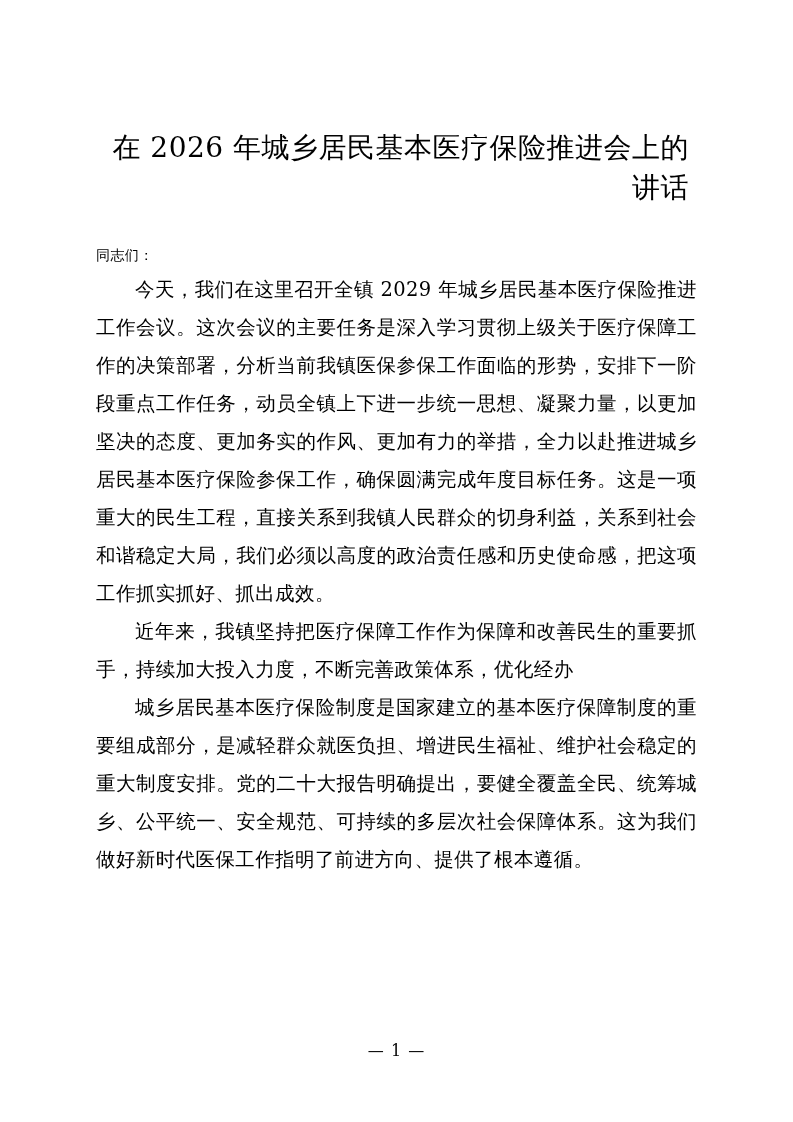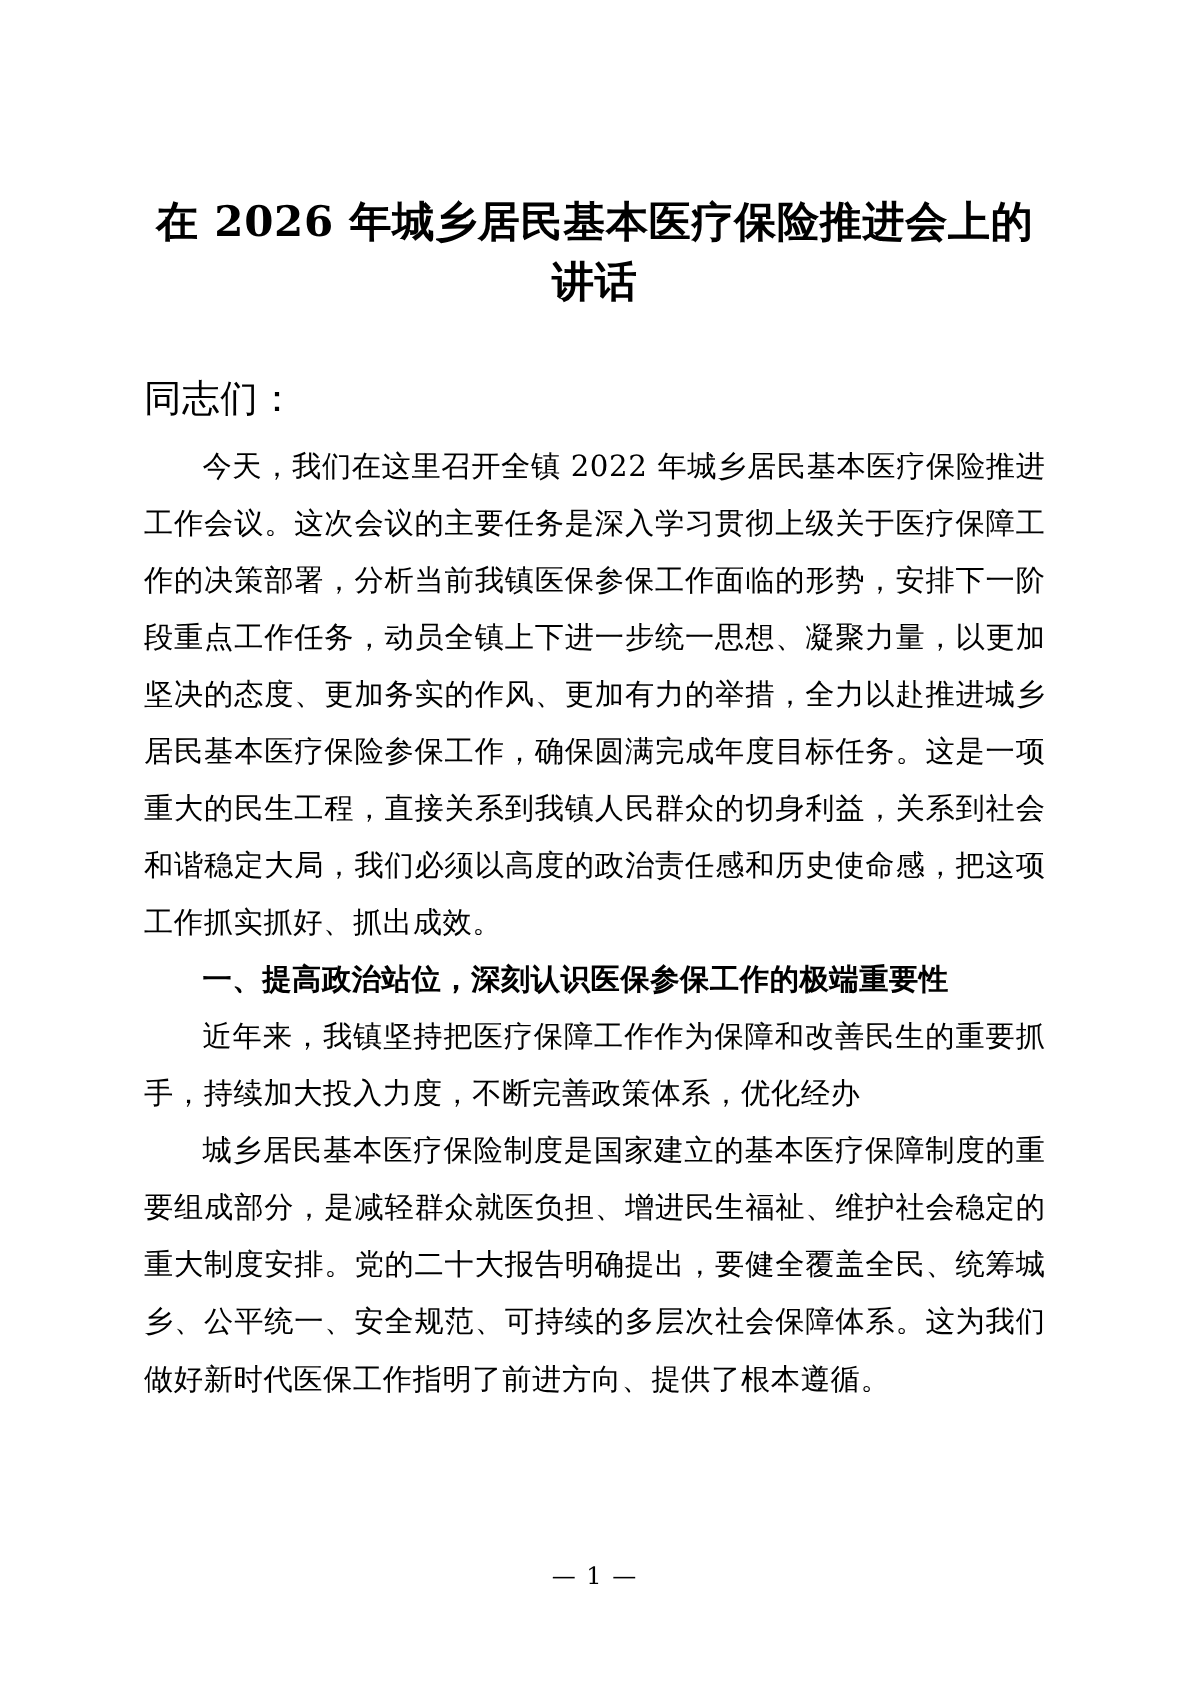--- a/index.html
+++ b/index.html
@@ -17,29 +17,29 @@
   }
   .page {
     box-sizing: border-box;
     width: 793px;
     height: 1122px;
     padding: 128px 96px 40px 96px;
     position: relative;
   }
   .doc-title {
     font-family: "DejaVu Serif", "Liberation Serif", serif;
-    font-weight: bold;
+    font-weight: normal;
     font-size: 28px;
     line-height: 1.42;
-    text-align: center;
+    text-align: right;
     letter-spacing: 0.5px;
     margin: 0 8px 34px 8px;
   }
   .salutation {
-    font-size: 25px;
+    font-size: 14px;
     line-height: 1.95;
     margin: 0 0 2px 0;
     letter-spacing: 0.4px;
   }
   p.body-para {
     font-size: 19.5px;
     line-height: 1.95;
     margin: 0;
     text-indent: 2em;
     text-align: justify;
@@ -66,23 +66,22 @@
 </style>
 </head>
 <body>
 
 <div class="page">
 
   <h1 class="doc-title">在 2026 年城乡居民基本医疗保险推进会上的讲话</h1>
 
   <div class="salutation">同志们：</div>
 
-  <p class="body-para">今天，我们在这里召开全镇 2022 年城乡居民基本医疗保险推进工作会议。这次会议的主要任务是深入学习贯彻上级关于医疗保障工作的决策部署，分析当前我镇医保参保工作面临的形势，安排下一阶段重点工作任务，动员全镇上下进一步统一思想、凝聚力量，以更加坚决的态度、更加务实的作风、更加有力的举措，全力以赴推进城乡居民基本医疗保险参保工作，确保圆满完成年度目标任务。这是一项重大的民生工程，直接关系到我镇人民群众的切身利益，关系到社会和谐稳定大局，我们必须以高度的政治责任感和历史使命感，把这项工作抓实抓好、抓出成效。</p>
+  <p class="body-para">今天，我们在这里召开全镇 2029 年城乡居民基本医疗保险推进工作会议。这次会议的主要任务是深入学习贯彻上级关于医疗保障工作的决策部署，分析当前我镇医保参保工作面临的形势，安排下一阶段重点工作任务，动员全镇上下进一步统一思想、凝聚力量，以更加坚决的态度、更加务实的作风、更加有力的举措，全力以赴推进城乡居民基本医疗保险参保工作，确保圆满完成年度目标任务。这是一项重大的民生工程，直接关系到我镇人民群众的切身利益，关系到社会和谐稳定大局，我们必须以高度的政治责任感和历史使命感，把这项工作抓实抓好、抓出成效。</p>
 
-  <p class="section-head">一、提高政治站位，深刻认识医保参保工作的极端重要性</p>
 
   <p class="body-para">近年来，我镇坚持把医疗保障工作作为保障和改善民生的重要抓手，持续加大投入力度，不断完善政策体系，优化经办</p>
 
   <p class="body-para">城乡居民基本医疗保险制度是国家建立的基本医疗保障制度的重要组成部分，是减轻群众就医负担、增进民生福祉、维护社会稳定的重大制度安排。党的二十大报告明确提出，要健全覆盖全民、统筹城乡、公平统一、安全规范、可持续的多层次社会保障体系。这为我们做好新时代医保工作指明了前进方向、提供了根本遵循。</p>
 
   <div class="page-number">— 1 —</div>
 
 </div>
 
 </body></html>

